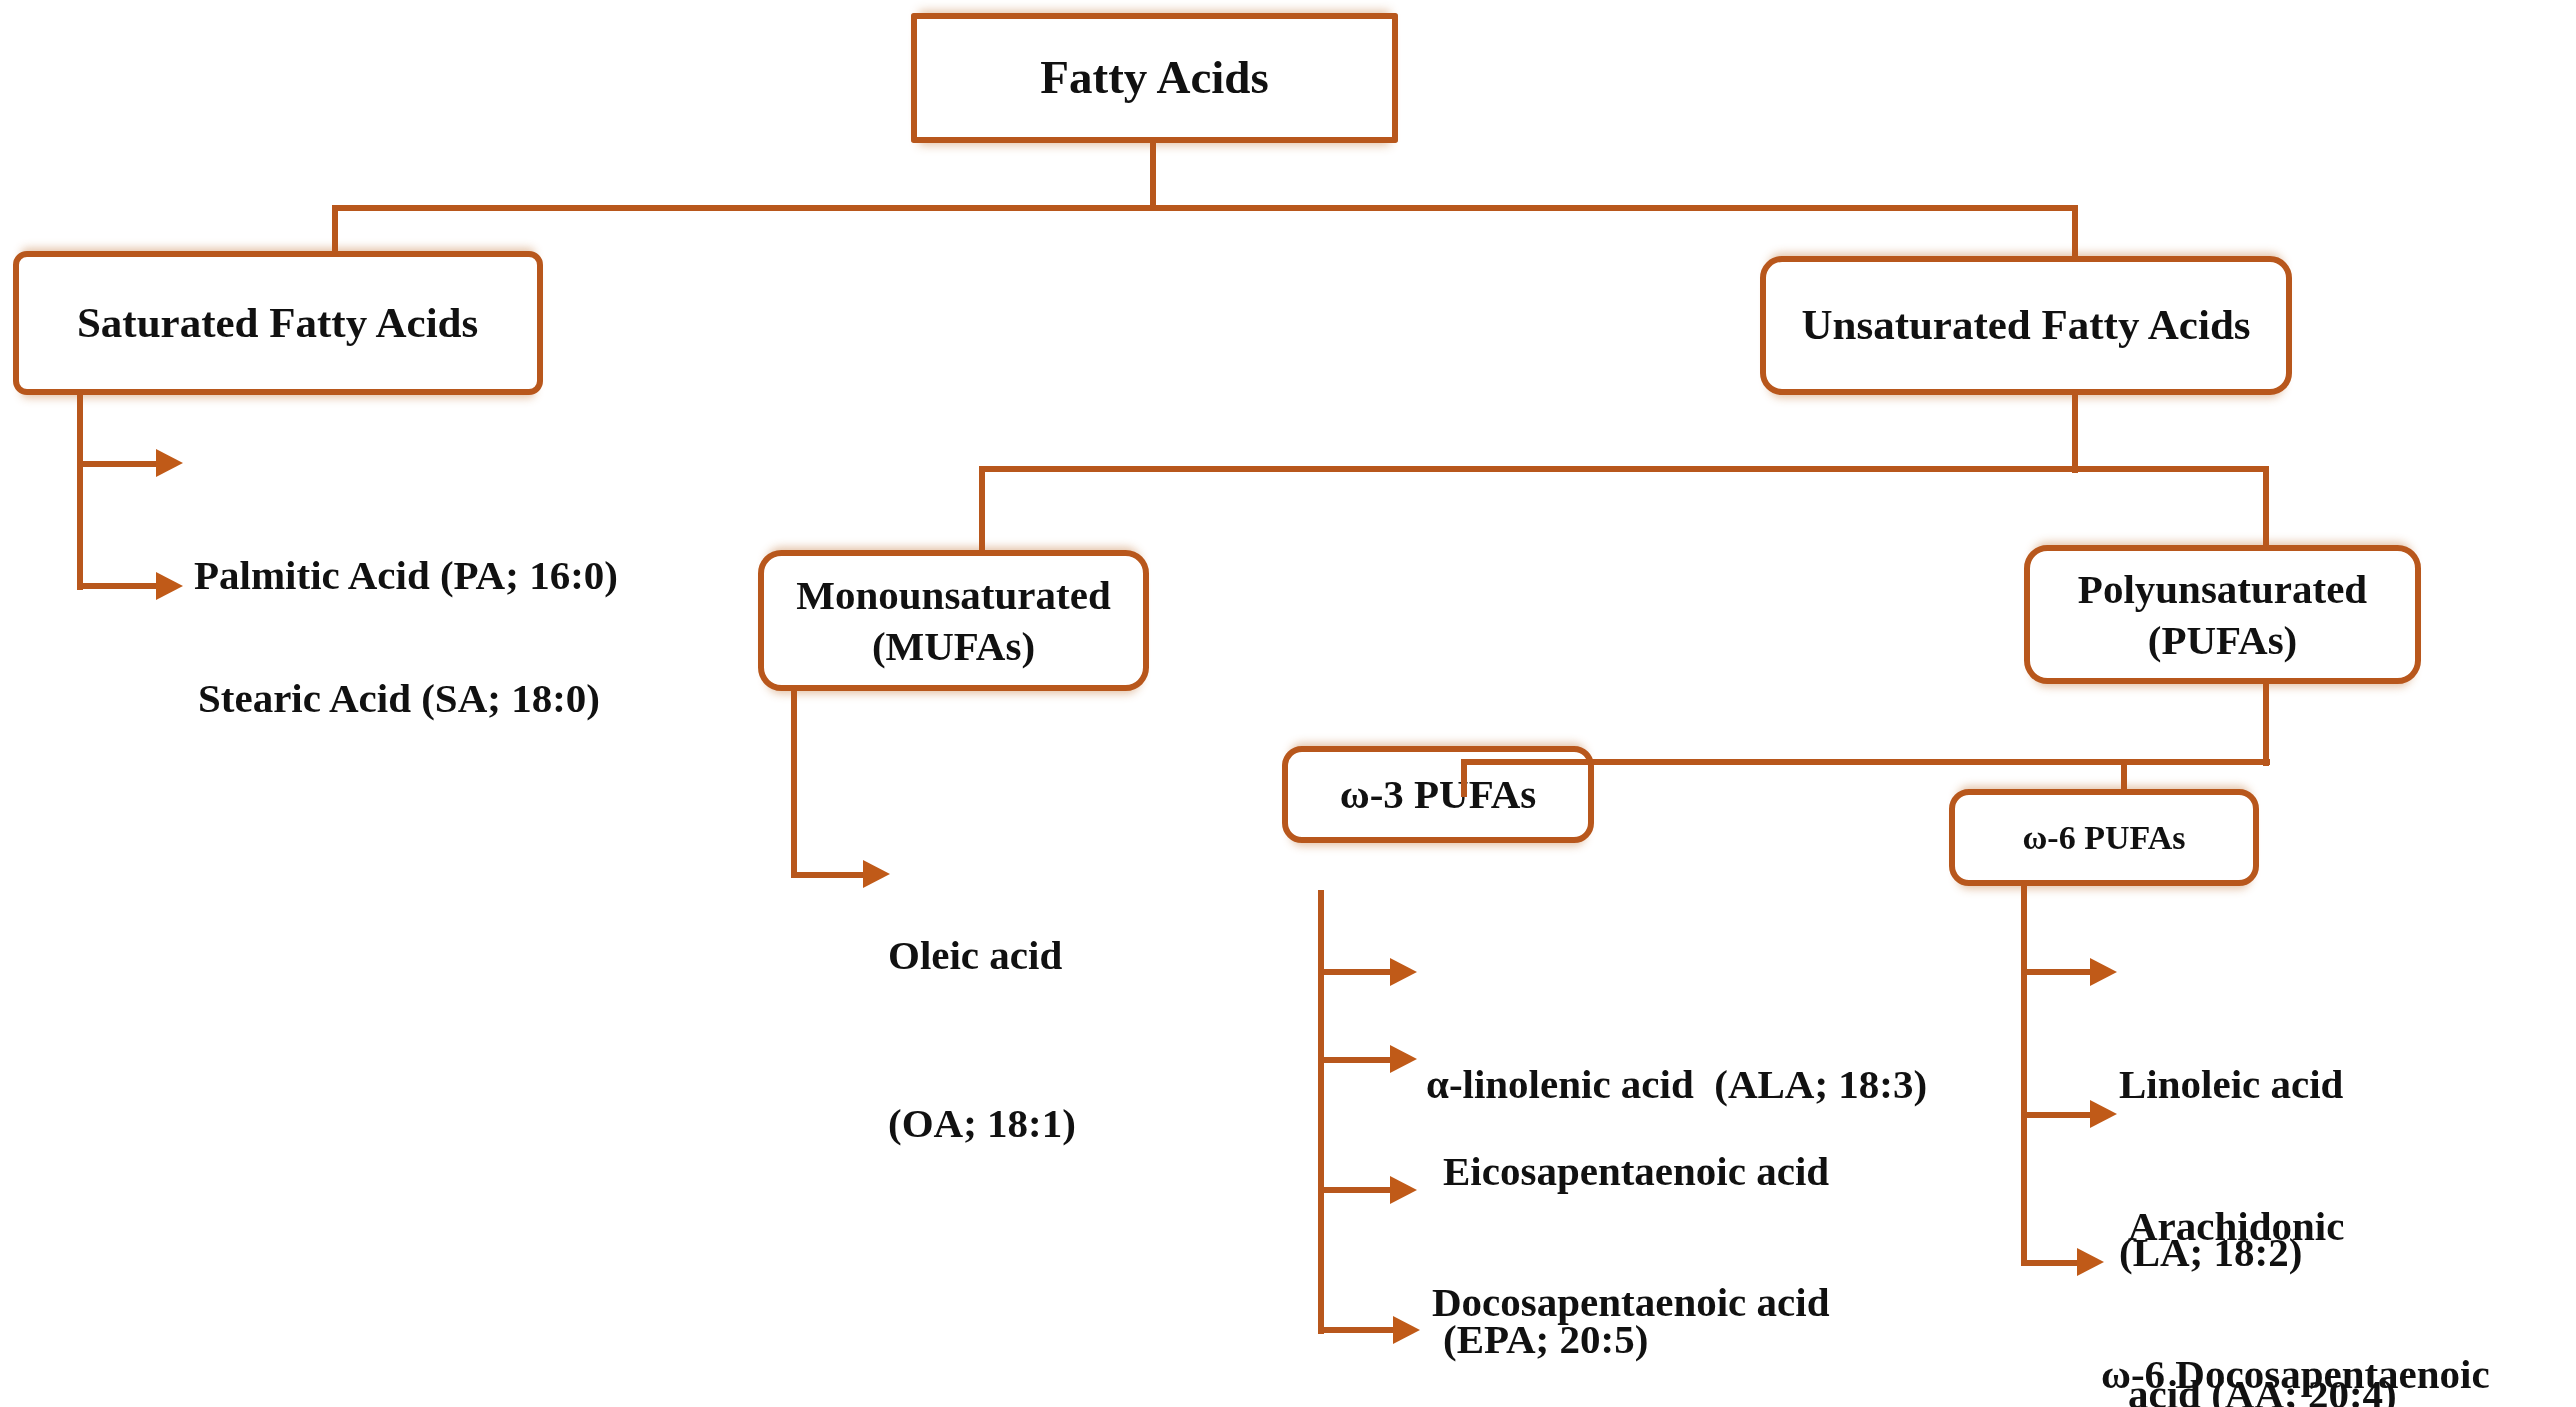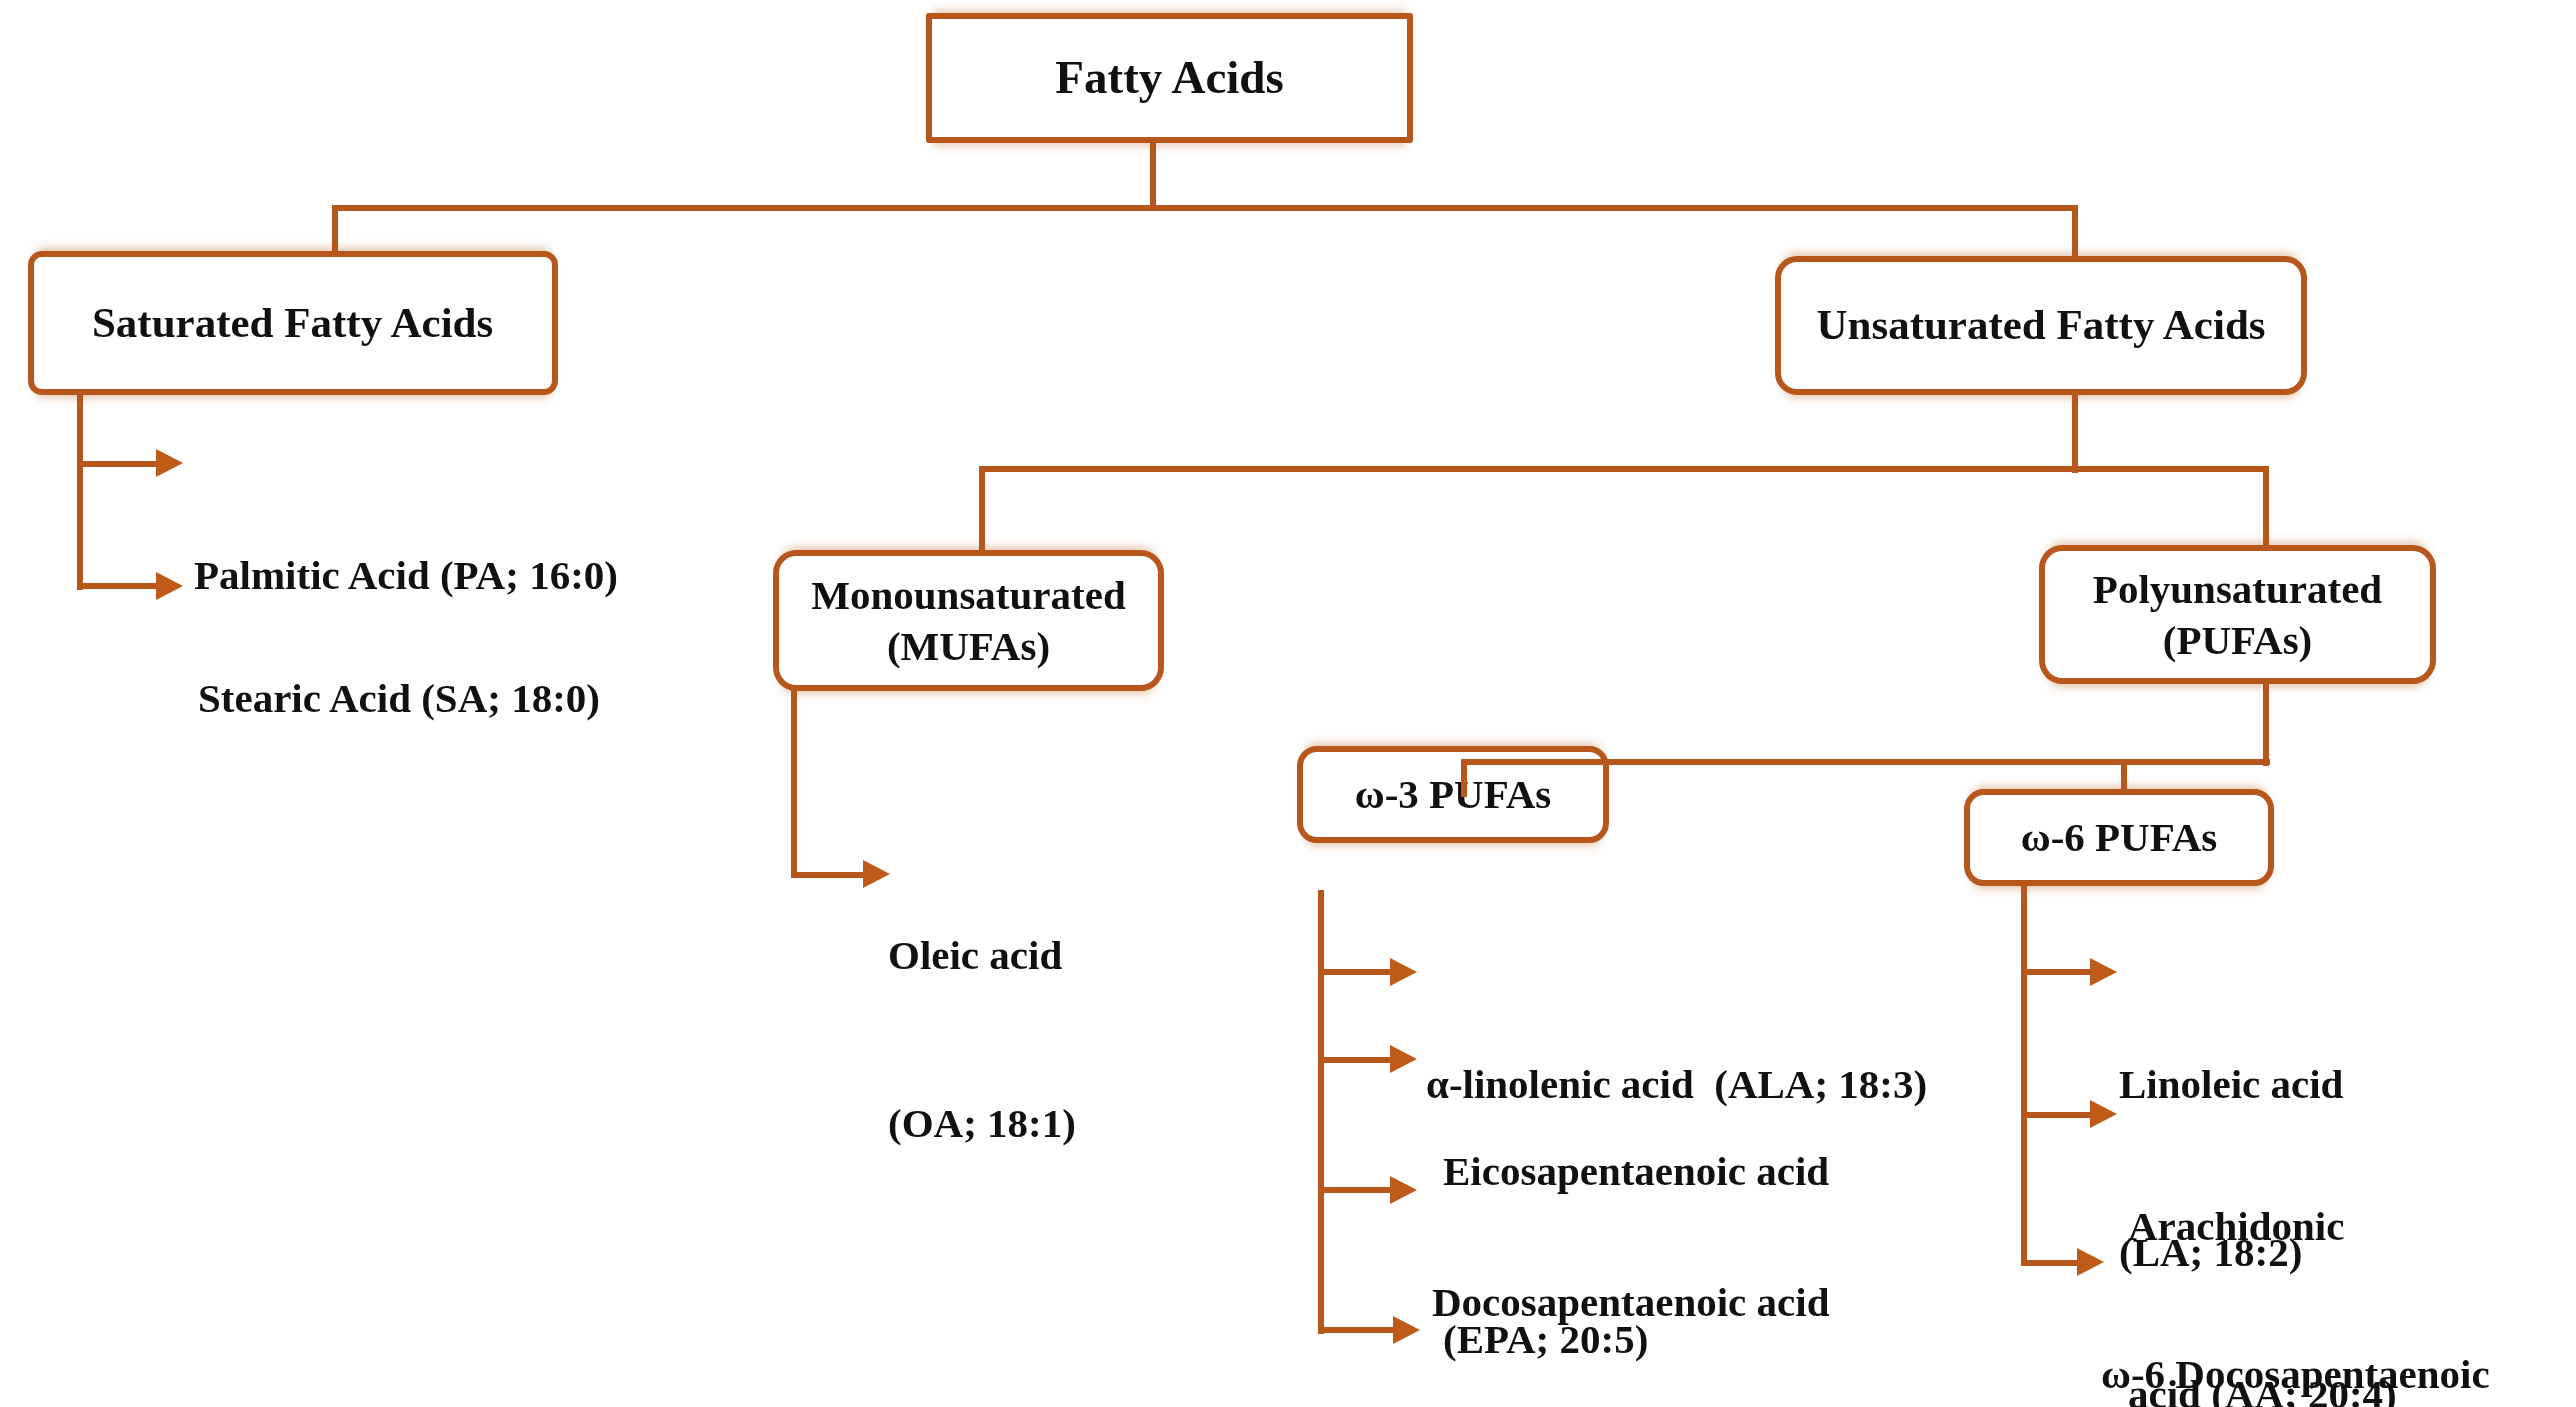--- a/index.html
+++ b/index.html
@@ -11,21 +11,20 @@
   .stage{
     position:relative;width:2576px;height:1407px;background:#ffffff;
     font-family:"Liberation Serif", serif;color:var(--text-color);overflow:hidden;
   }
   .box{
     position:absolute;border:6.3px solid var(--line-color);background:#ffffff;
     display:flex;flex-direction:column;align-items:center;justify-content:center;
     text-align:center;font-weight:bold;color:var(--text-color);
     box-shadow:0 -10.8px 9px -8px rgba(196,124,66,.45), 0 10.8px 9px -8px rgba(196,124,66,.45);
     box-sizing:border-box;
-    margin-left:15px;
   }
   .box span{display:block;line-height:1.22;white-space:nowrap;}
   .hline,.vline{position:absolute;background:var(--line-color);}
   .hline{height:6.3px;box-shadow:0 -12.6px 7.2px -8px rgba(196,124,66,.35);}
   .vline{width:6.3px;}
   .arrowhead{
     position:absolute;width:0;height:0;
     border-top:14.4px solid transparent;border-bottom:14.4px solid transparent;
     border-left:27px solid var(--arrow-color);
   }
@@ -58,21 +57,21 @@
 
   <div class="box" style="left:758px;top:550px;width:391px;height:141px;border-radius:23.4px;font-size:41px;">
     <span>Monounsaturated</span>
     <span>(MUFAs)</span>
   </div>
 
   <div class="box" style="left:1282px;top:746px;width:312px;height:97px;border-radius:20px;font-size:41px;">
     <span>ω-3 PUFAs</span>
   </div>
 
-  <div class="box" style="left:1949px;top:789px;width:310px;height:97px;border-radius:20px;font-size:41px;">
+  <div class="box" style="left:1949px;top:789px;width:310px;height:97px;border-radius:20px;font-size:34px;">
     <span>ω-6 PUFAs</span>
   </div>
 
   <div class="vline" style="left:1150px;top:142px;height:69px;"></div>
   <div class="hline" style="left:332px;top:205px;width:1746px;"></div>
   <div class="vline" style="left:332px;top:205px;height:51px;"></div>
   <div class="vline" style="left:2072px;top:205px;height:57px;"></div>
 
   <div class="vline" style="left:77px;top:394px;height:196px;"></div>
   <div class="hline" style="left:77px;top:461px;width:79px;"></div>

